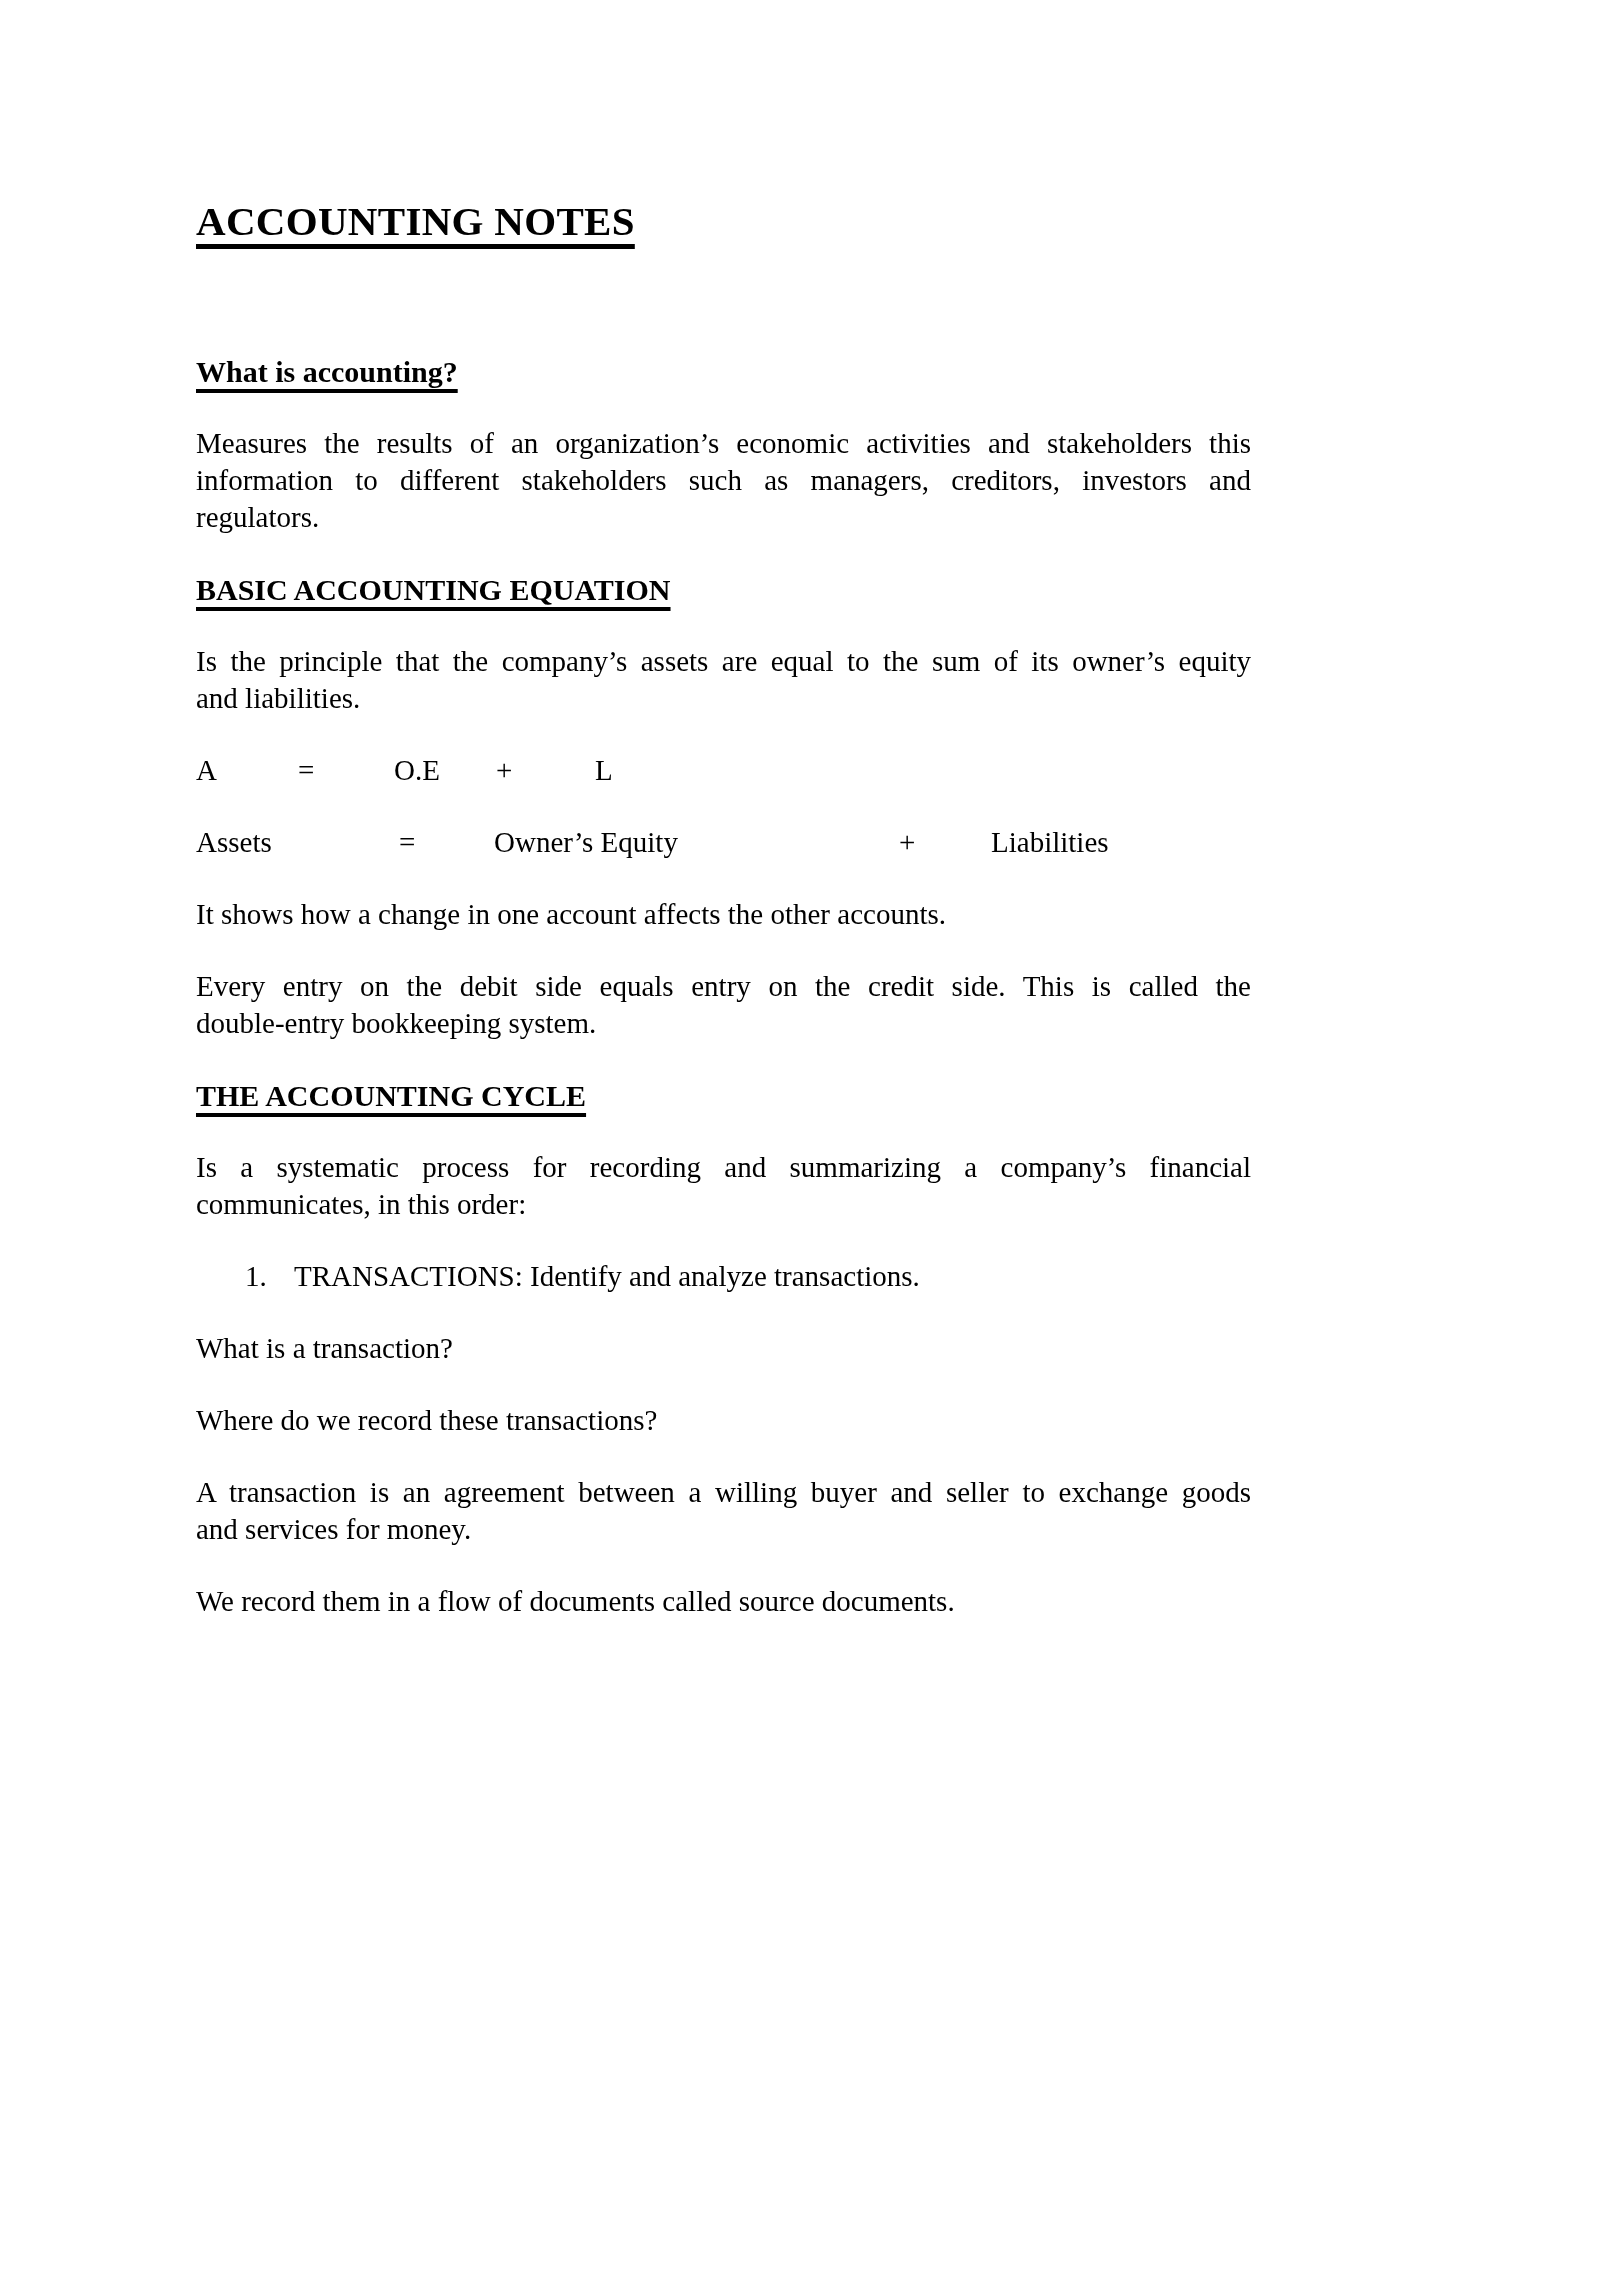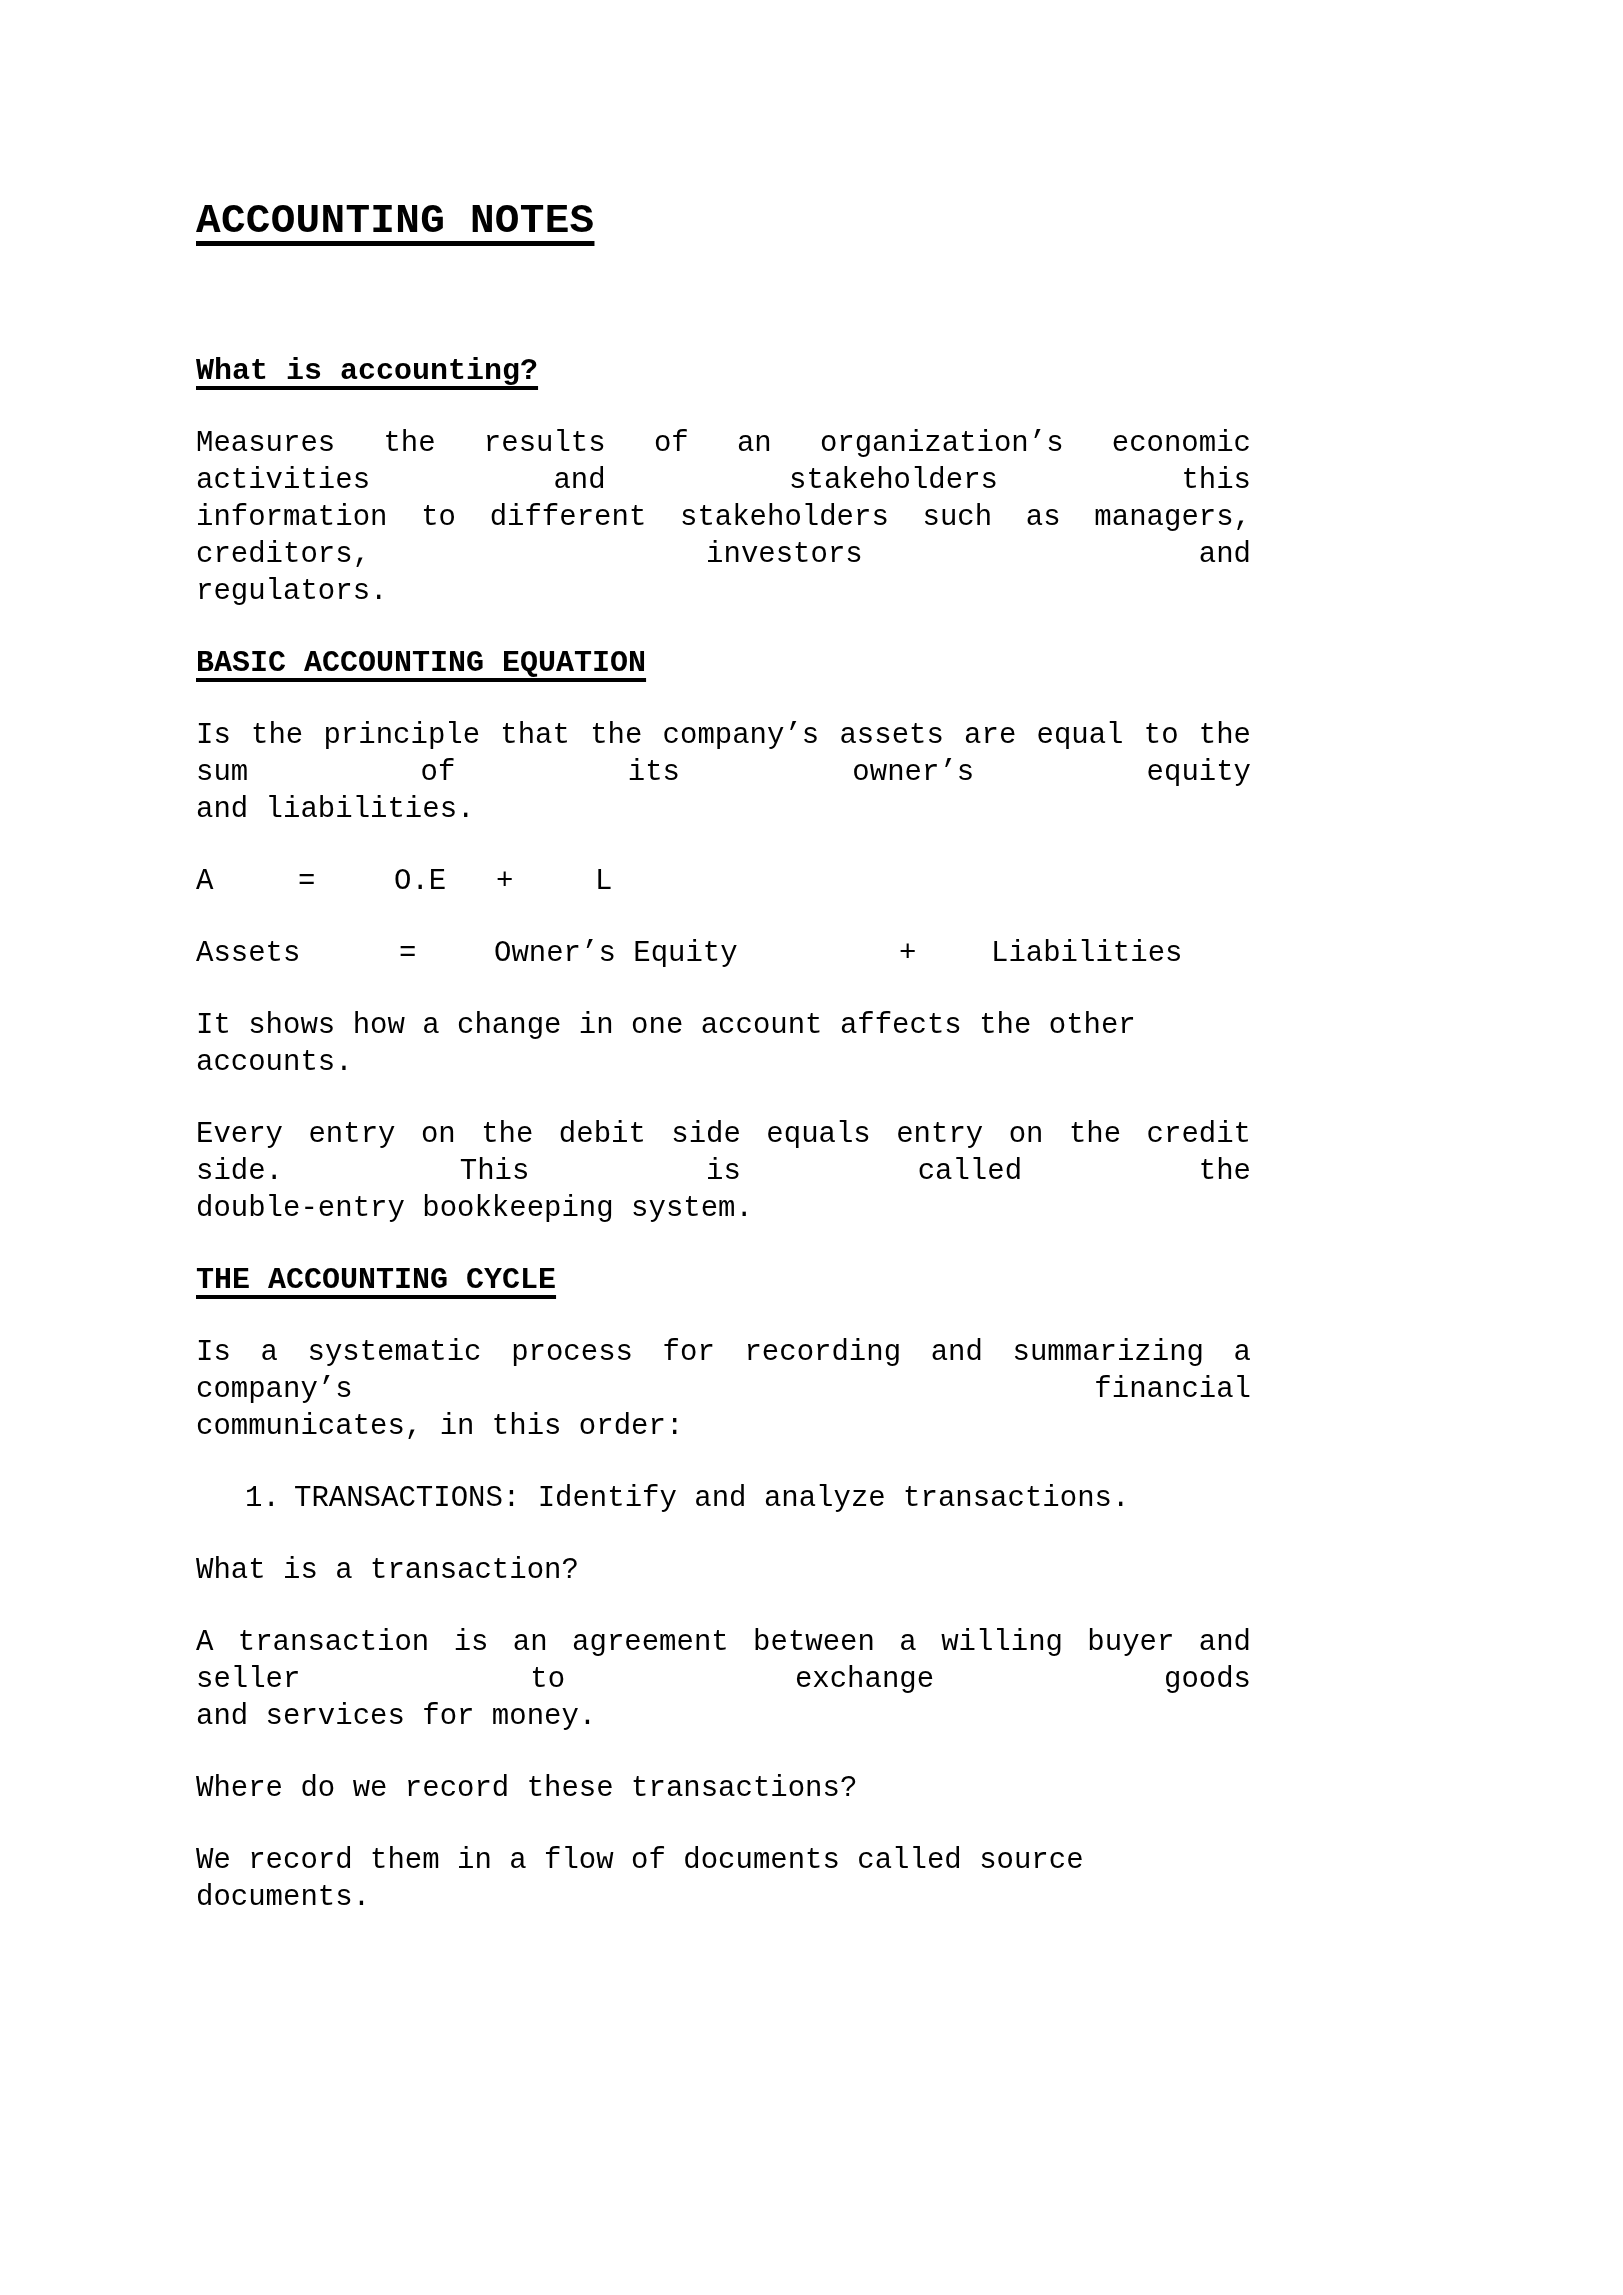--- a/index.html
+++ b/index.html
@@ -6,21 +6,21 @@
     margin: 0;
     padding: 0;
     background: #ffffff;
   }
   .page {
     position: relative;
     width: 1447px;
     height: 2295px;
     background: #ffffff;
     color: #000000;
-    font-family: Liberation Mono, monospace;
+    font-family: Liberation Serif, serif;
     box-sizing: border-box;
     padding: 196px 196px 0 196px;
     overflow: hidden;
   }
   .title {
     font-size: 41px;
     font-weight: bold;
     line-height: 50px;
     margin: 0 0 107px 0;
     text-decoration: underline;
@@ -133,26 +133,26 @@
   <div class="list-item">
     <span class="list-num">1.</span>
     <span class="list-text">TRANSACTIONS: Identify and analyze transactions.</span>
   </div>
 
   <div class="para">
     <div class="line last">What is a transaction?</div>
   </div>
 
   <div class="para">
-    <div class="line">A transaction is an agreement between a willing buyer and seller to exchange goods</div>
-    <div class="line last">and services for money.</div>
+    <div class="line last">Where do we record these transactions?</div>
   </div>
 
   <div class="para">
-    <div class="line last">Where do we record these transactions?</div>
+    <div class="line">A transaction is an agreement between a willing buyer and seller to exchange goods</div>
+    <div class="line last">and services for money.</div>
   </div>
 
   <div class="para">
     <div class="line last">We record them in a flow of documents called source documents.</div>
   </div>
 
 
 </div>
 
 

